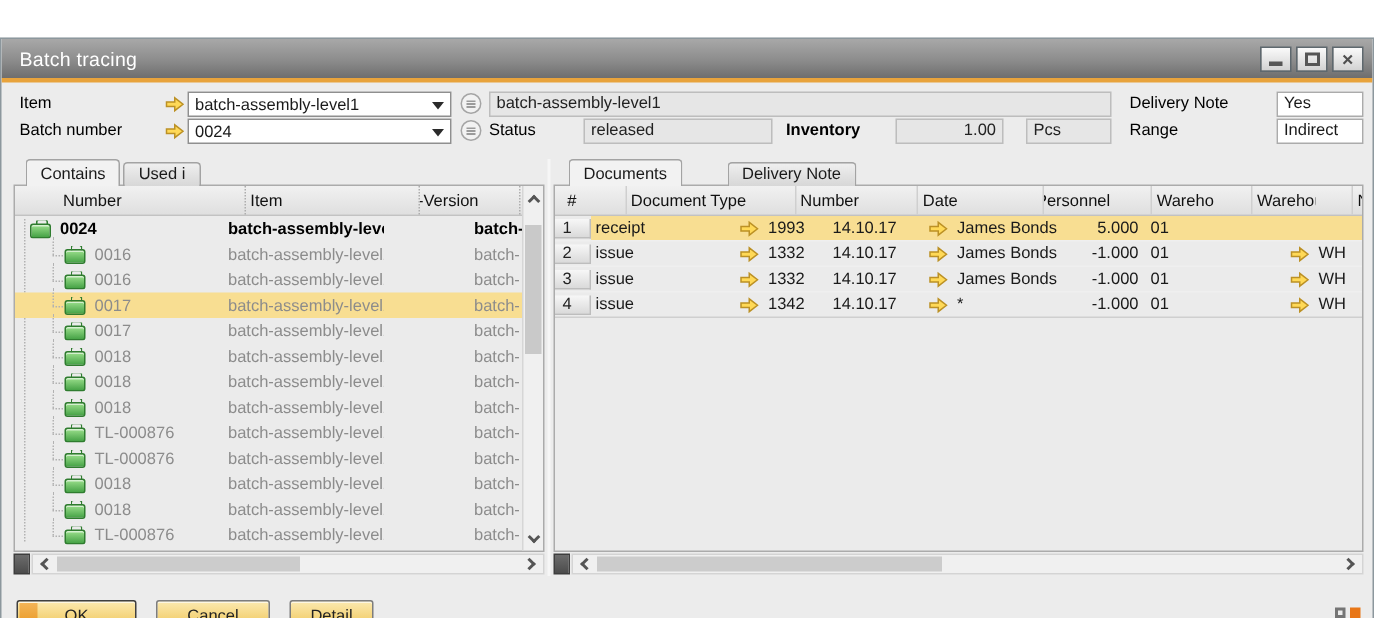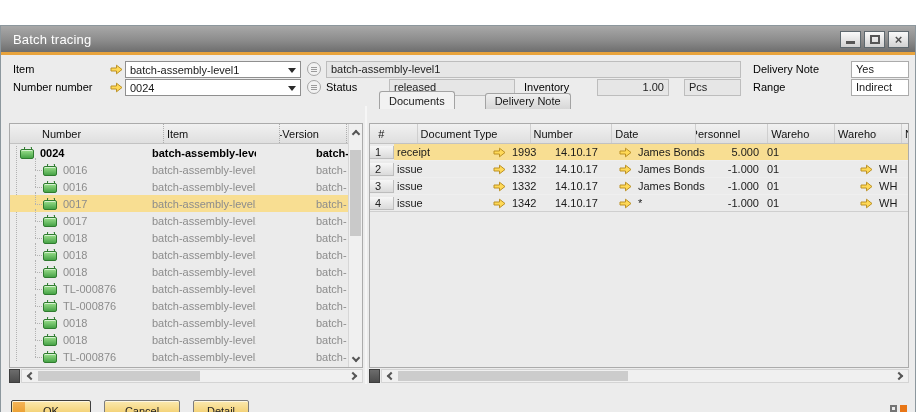--- a/index.html
+++ b/index.html
@@ -173,39 +173,43 @@
     </svg>
   <div class="combo" style="left:124px; top:35px; width:176px;">
     <span class="cval">batch-assembly-level1</span>
     <span class="dd-arrow"></span>
   </div>
   <span class="cfl" style="left:306px; top:36px;"></span>
   <div class="field readonly" style="left:325px; top:35px; width:415px;">batch-assembly-level1</div>
   <div class="lbl" style="left:752px; top:37px;">Delivery Note</div>
   <div class="field" style="left:850px; top:35px; width:58px;">Yes</div>
 
-  <div class="lbl" style="left:12px; top:55px;">Number number</div>
+  <div class="lbl" style="left:12px; top:55px;">Batch number</div>
   <svg class="larrow" style="left:109px; top:56px;" viewBox="0 0 13 11">
       <path d="M1 4 H6.5 V1.2 L12 5.5 L6.5 9.8 V7 H1 Z" fill="#FFD957" stroke="#BC9125" stroke-width="1"></path>
     </svg>
   <div class="combo" style="left:124px; top:53px; width:176px;">
     <span class="cval">0024</span>
     <span class="dd-arrow"></span>
   </div>
   <span class="cfl" style="left:306px; top:54px;"></span>
   <div class="lbl" style="left:325px; top:55px;">Status</div>
   <div class="field readonly" style="left:388px; top:53px; width:126px;">released</div>
-  <div class="lbl" style="left:523px; top:55px;">Inventory</div>
+  <div class="lbl" style="left:523px; top:55px;font-weight:bold;">Inventory</div>
   <div class="field readonly num" style="left:596px; top:53px; width:72px;">1.00</div>
   <div class="field readonly" style="left:683px; top:53px; width:57px;">Pcs</div>
   <div class="lbl" style="left:752px; top:55px;">Range</div>
   <div class="field" style="left:850px; top:53px; width:58px;">Indirect</div>
 
   <div class="vsep"></div>
 
+  <div class="tabs" style="left:16px; top:80px;" id="tabs-left">
+      <div class="tab active">Contains</div>
+      <div class="tab">Used i</div>
+    </div>
   <div class="grid" id="left-table">
     <div class="ghead">
       <div class="lh-number">Number</div>
       <div class="lh-item">Item</div>
       <div class="lh-iv">I-Version</div>
       <div class="lh-desc">Descrip</div>
     </div>
     <div id="left-body">
         <div class="trow root">
           <div class="c-num">
@@ -337,21 +341,21 @@
   </div>
   <div class="hscroll" id="hscroll-left">
     <div class="hs-dark"></div>
     <div class="hs-track">
       <span class="chev left"></span>
       <div class="hs-thumb"></div>
       <span class="chev right"></span>
     </div>
   </div>
 
-  <div class="tabs" style="left:378px; top:65px;gap:30px;" id="tabs-right">
+  <div class="tabs" style="left:378px; top:80px;gap:30px;" id="tabs-right">
       <div class="tab active">Documents</div>
       <div class="tab">Delivery Note</div>
     </div>
   <div class="grid" id="right-table">
     <div class="ghead">
       <div class="rh-hash">#</div>
       <div class="rh-type">Document Type</div>
       <div class="rh-numbr">Number</div>
       <div class="rh-date">Date</div>
       <div class="rh-qty">Personnel</div>

